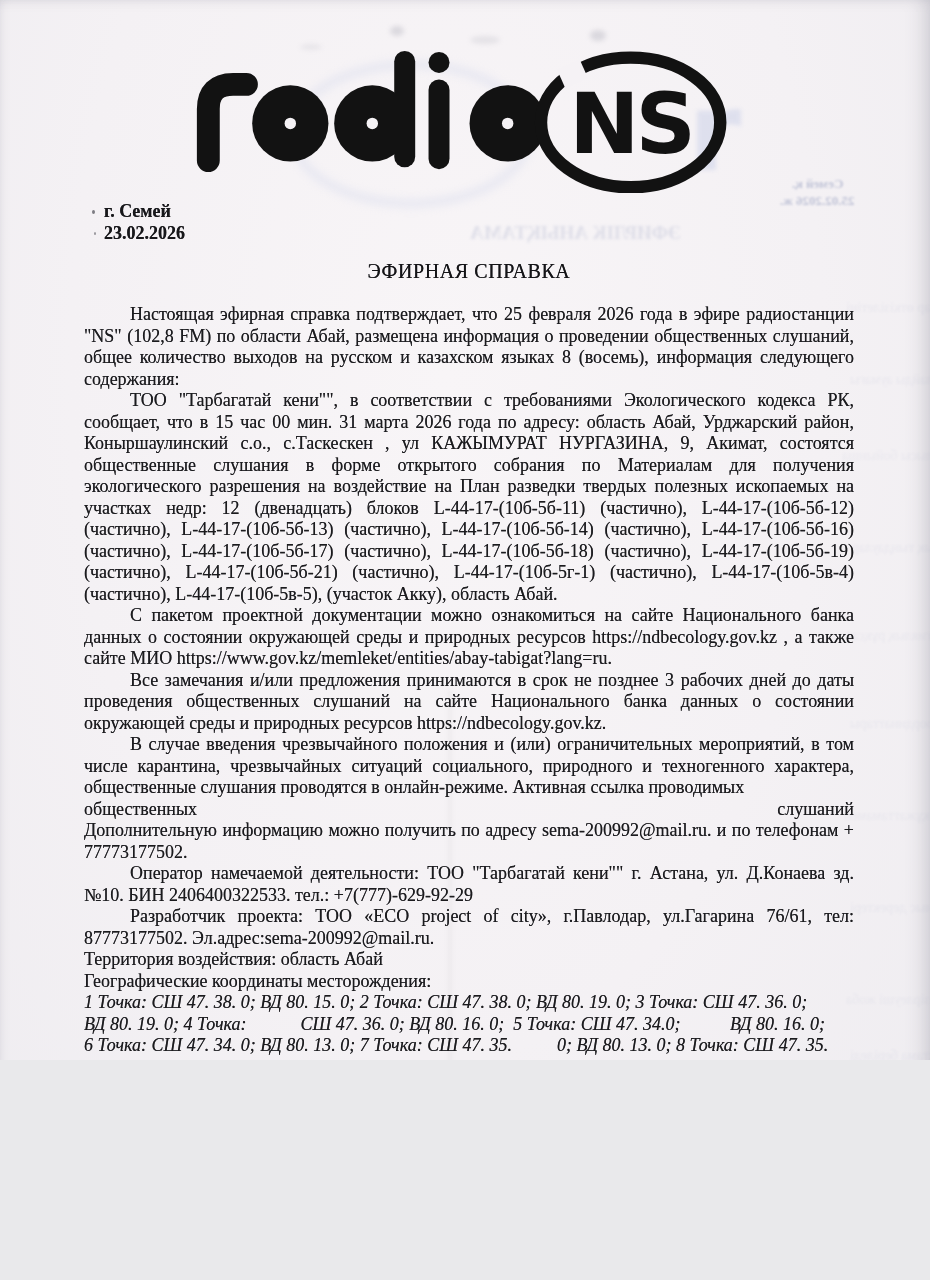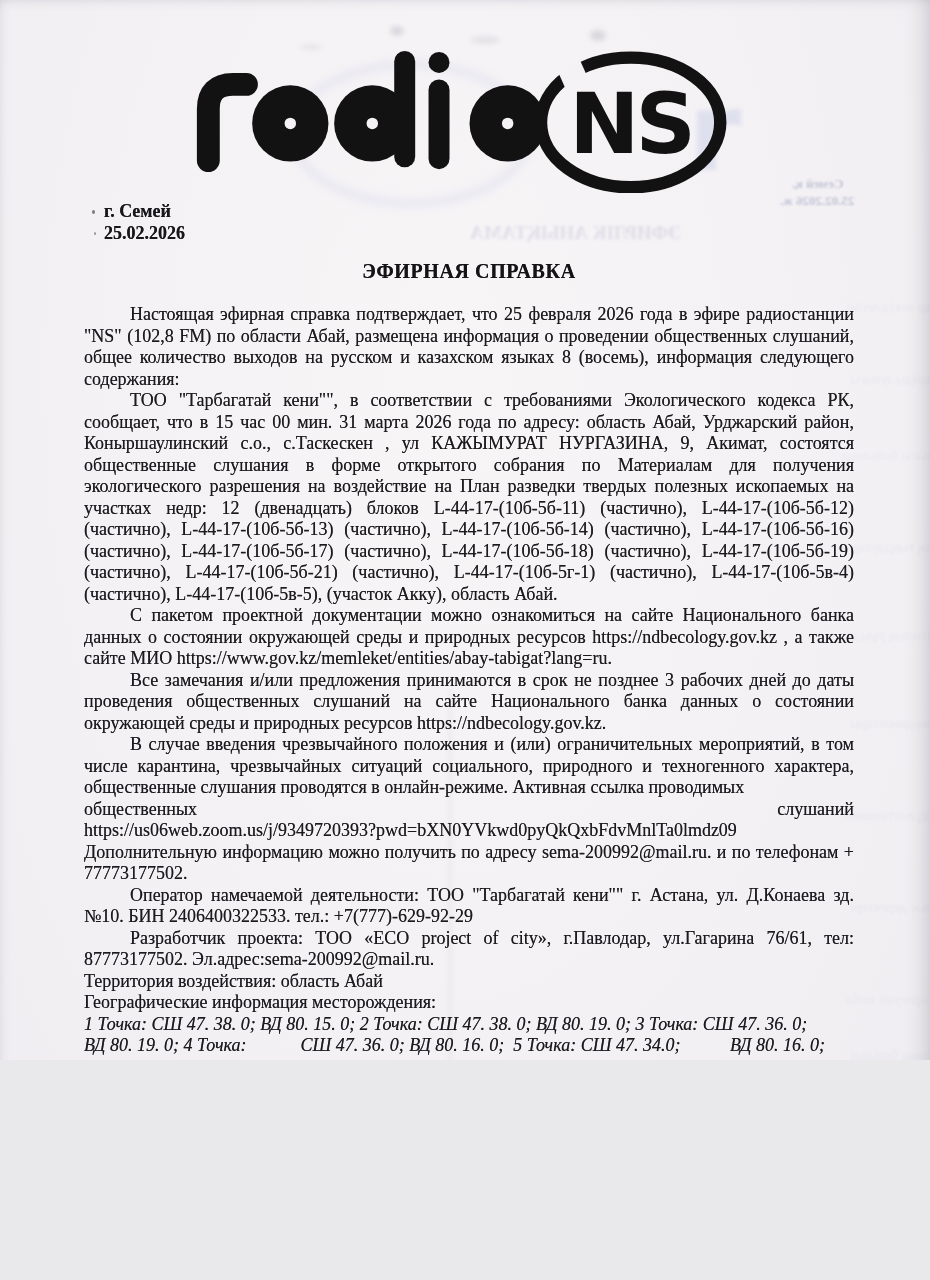--- a/index.html
+++ b/index.html
@@ -15,21 +15,21 @@
         background:linear-gradient(#dfdfe3,#eaeaec);border-top:1px solid #d2d2d8;}
 
   
   .logo{position:absolute;left:193px;top:50px;width:534px;height:146px;}
   .visually-hidden{position:absolute;width:1px;height:1px;overflow:hidden;clip:rect(0 0 0 0);}
 
   
   .cityblock{position:absolute;left:104px;top:200px;font-weight:bold;font-size:18px;
              line-height:22px;color:#17171a;text-shadow:0 0 .5px rgba(25,25,30,.8);}
   .doc-title{position:absolute;left:84px;top:260px;width:770px;text-align:center;
-             font-weight:bold;font-size:20px;letter-spacing:.6px;color:#141417;
+             font-weight:normal;font-size:20px;letter-spacing:.6px;color:#141417;
              text-shadow:0 0 .5px rgba(20,20,25,.85);}
 
   
   .doc-text{position:absolute;left:84px;top:304px;width:770px;
             font-size:18px;line-height:21.5px;color:#1b1b1e;
             text-shadow:0 0 .45px rgba(25,25,32,.72);
             text-align:justify;overflow-wrap:break-word;}
   .doc-text p{margin:0;text-indent:46px;}
   .doc-text .noindent{text-indent:0;}
   .gapline{display:flex;justify-content:space-between;}
@@ -120,41 +120,40 @@
         <ellipse cx="459" cy="76" rx="94" ry="68" fill="none" stroke="#121212" stroke-width="13"></ellipse>
         <rect x="385" y="14" width="26" height="22" fill="#f5f2f5" transform="rotate(-24 398 25)"></rect>
         <text x="459" y="108" text-anchor="middle" font-family="DejaVu Sans, sans-serif" font-weight="bold" font-size="88" letter-spacing="-4" fill="#121212">NS</text>
       </svg>
     </div>
 
     <div class="speck" style="left:92px;top:210px;width:3px;height:4px;opacity:.7;"></div>
     <div class="speck" style="left:94px;top:232px;width:2px;height:3px;opacity:.55;"></div>
     <div class="cityblock">
       <div>г. Семей</div>
-      <div>25.02.2026</div>
+      <div>23.02.2026</div>
     </div>
 
     <div class="doc-title">ЭФИРНАЯ СПРАВКА</div>
 
     <div class="doc-text">
       <p>Настоящая эфирная справка подтверждает, что 25 февраля 2026 года в эфире радиостанции "NS" (102,8 FM) по области Абай, размещена информация о проведении общественных слушаний, общее количество выходов на русском и казахском языках 8 (восемь), информация следующего содержания:</p>
       <p>ТОО "Тарбагатай кени"", в соответствии с требованиями Экологического кодекса РК, сообщает, что в 15 час 00 мин. 31 марта  2026 года по адресу: область Абай, Урджарский район, Коныршаулинский с.о., с.Таскескен , ул КАЖЫМУРАТ НУРГАЗИНА, 9, Акимат, состоятся общественные слушания в форме открытого собрания по Материалам  для получения экологического разрешения на воздействие на План разведки твердых полезных ископаемых на участках недр: 12 (двенадцать) блоков L-44-17-(10б-5б-11) (частично), L-44-17-(10б-5б-12) (частично), L-44-17-(10б-5б-13) (частично), L-44-17-(10б-5б-14) (частично), L-44-17-(10б-5б-16) (частично), L-44-17-(10б-5б-17) (частично), L-44-17-(10б-5б-18) (частично), L-44-17-(10б-5б-19) (частично), L-44-17-(10б-5б-21) (частично), L-44-17-(10б-5г-1) (частично), L-44-17-(10б-5в-4) (частично), L-44-17-(10б-5в-5), (участок Акку), область Абай.</p>
       <p>С пакетом проектной документации можно ознакомиться на сайте Национального банка данных о состоянии окружающей среды и природных ресурсов https://ndbecology.gov.kz , а также сайте МИО https://www.gov.kz/memleket/entities/abay-tabigat?lang=ru.</p>
       <p>Все замечания и/или предложения принимаются в срок не позднее 3 рабочих дней до даты проведения общественных слушаний на сайте Национального банка данных о состоянии окружающей среды и природных ресурсов https://ndbecology.gov.kz.</p>
       <p>В случае введения чрезвычайного положения и (или) ограничительных мероприятий, в том числе карантина, чрезвычайных ситуаций социального, природного и техногенного характера, общественные слушания проводятся в онлайн-режиме. Активная ссылка проводимых</p>
       <div class="gapline">
         <span>общественных</span>
         <span>слушаний</span>
       </div>
-      <div class="noindent">https://us06web.zoom.us/j/9349720393?pwd=bXN0YVkwd0pyQkQxbFdvMnlTa0lmdz09</div>
       <p class="noindent">Дополнительную информацию можно получить по адресу sema-200992@mail.ru. и по телефонам + 77773177502.</p>
       <p>Оператор намечаемой деятельности: ТОО "Тарбагатай кени"" г. Астана, ул. Д.Конаева зд.№10. БИН 2406400322533. тел.: +7(777)-629-92-29</p>
       <p>Разработчик проекта: ТОО «ECO project of city», г.Павлодар, ул.Гагарина 76/61, тел: 87773177502. Эл.адрес:sema-200992@mail.ru.</p>
       <div class="noindent">Территория воздействия: область Абай</div>
-      <div class="noindent">Географические информация месторождения:</div>
+      <div class="noindent">Географические координаты месторождения:</div>
       <div class="coordline">1 Точка: СШ 47. 38. 0; ВД 80. 15. 0; 2 Точка: СШ 47. 38. 0; ВД 80. 19. 0; 3 Точка: СШ 47. 36. 0;</div>
       <div class="coordline">ВД 80. 19. 0; 4 Точка:&nbsp;&nbsp;&nbsp;&nbsp;&nbsp;&nbsp;&nbsp;&nbsp;&nbsp;&nbsp;&nbsp; СШ 47. 36. 0; ВД 80. 16. 0;&nbsp; 5 Точка: СШ 47. 34.0;&nbsp;&nbsp;&nbsp;&nbsp;&nbsp;&nbsp;&nbsp;&nbsp;&nbsp;&nbsp; ВД 80. 16. 0;</div>
       <div class="coordline">6 Точка: СШ 47. 34. 0; ВД 80. 13. 0; 7 Точка: СШ 47. 35.&nbsp;&nbsp;&nbsp;&nbsp;&nbsp;&nbsp;&nbsp;&nbsp;&nbsp; 0; ВД 80. 13. 0; 8 Точка: СШ 47. 35.</div>
       <div class="coordline">0; ВД 80. 15.0</div>
       <div class="noindent">Географические координаты территории радиостанции:</div>
       <div class="coordline">1 Точка: СШ 47. 38. 0; ВД 80. 15. 0; 2 Точка: СШ 47. 38. 0; ВД 80. 19. 0; 3 Точка: СШ 47. 36. 0;</div>
       <div class="coordline">ВД 80. 19. 0; 4 Точка:&nbsp;&nbsp;&nbsp;&nbsp;&nbsp;&nbsp;&nbsp;&nbsp;&nbsp;&nbsp;&nbsp; СШ 47. 36. 0; ВД 80.16. 0;&nbsp; 5 Точка: СШ 47. 34.0;&nbsp;&nbsp;&nbsp;&nbsp;&nbsp;&nbsp;&nbsp;&nbsp;&nbsp;&nbsp; ВД 80. 16. 0;</div>
       <div class="coordline">6 Точка: СШ 47. 34. 0; ВД 80. 13. 0; 7 Точка: СШ 47. 35.&nbsp;&nbsp;&nbsp;&nbsp;&nbsp;&nbsp;&nbsp;&nbsp;&nbsp; 0; ВД 80. 13. 0; 8 Точка: СШ 47. 35.</div>
       <div class="coordline">0; ВД 80. 15.0;</div>
     </div>

